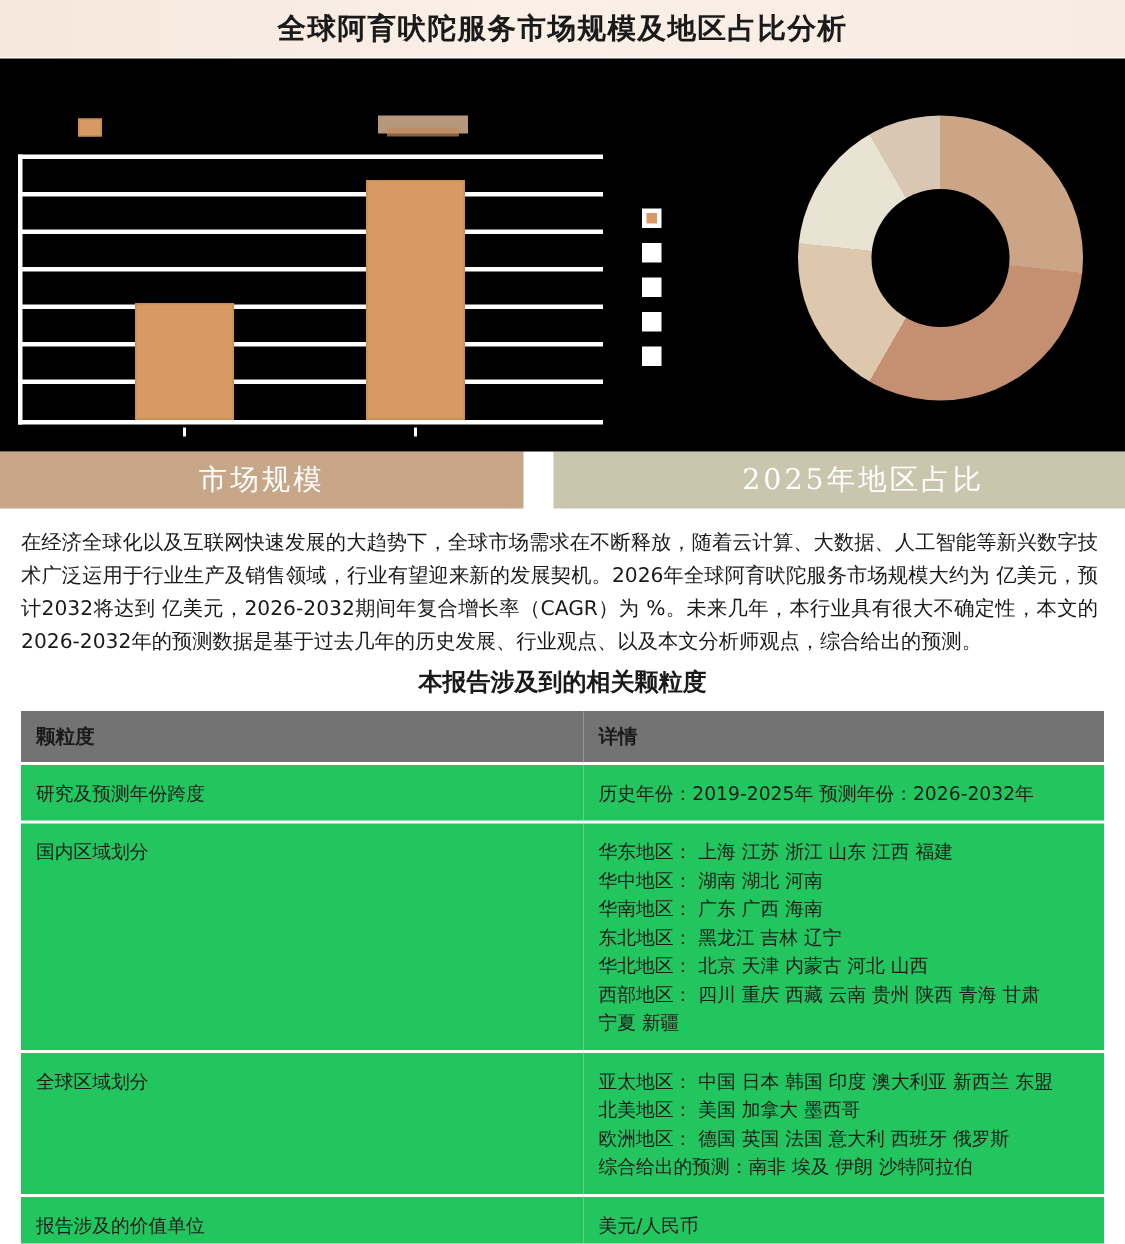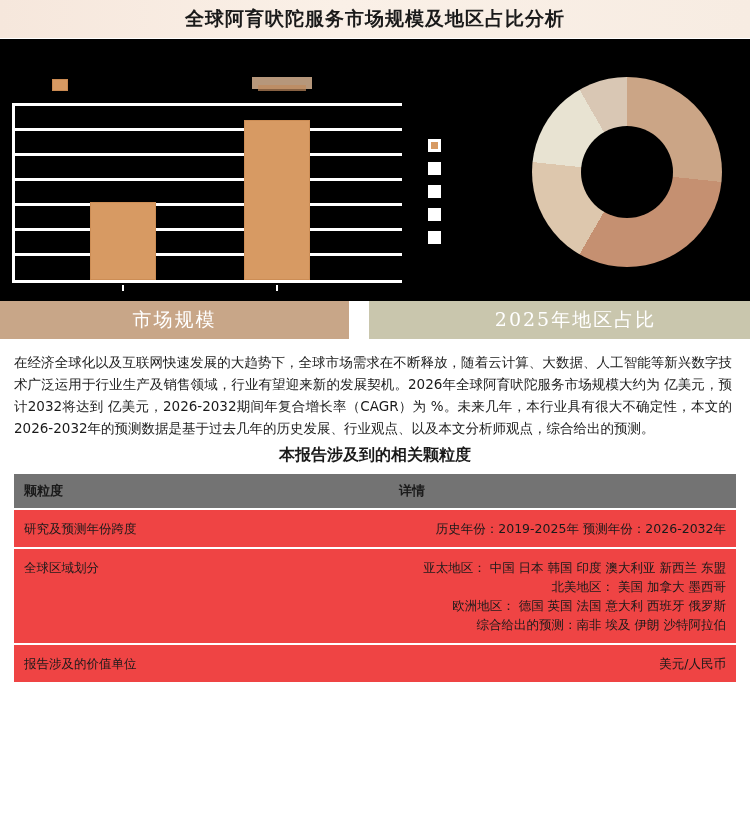--- a/index.html
+++ b/index.html
@@ -218,28 +218,28 @@
   }
   table.gran th {
     background: #737373;
     text-align: left;
     font-weight: bold;
     padding: 8px 10px;
     border-bottom: 2px solid #ffffff;
     font-size: 13px;
   }
   table.gran td {
-    background: #ef4444;
+    background: #22c55e;
     padding: 9px 10px;
     vertical-align: top;
     border-bottom: 2px solid #ffffff;
     line-height: 19px;
   }
   table.gran td.c1 { width: 355px; }
-  .reg-line { white-space: nowrap; text-align: right; }
+  .reg-line { white-space: nowrap; }
 </style>
 </head>
 <body>
 
 <div class="page">
 
   <div class="header">
     <div class="header-title">全球阿育吠陀服务市场规模及地区占比分析</div>
   </div>
 
@@ -300,20 +300,32 @@
       </tr>
     </thead>
     <tbody>
       <tr>
         <td class="c1">研究及预测年份跨度</td>
         <td>
           <div class="reg-line">历史年份：2019-2025年  预测年份：2026-2032年</div>
         </td>
       </tr>
       <tr>
+        <td class="c1">国内区域划分</td>
+        <td>
+          <div class="reg-line">华东地区： 上海  江苏  浙江  山东  江西  福建</div>
+          <div class="reg-line">华中地区： 湖南  湖北  河南</div>
+          <div class="reg-line">华南地区： 广东  广西  海南</div>
+          <div class="reg-line">东北地区： 黑龙江  吉林  辽宁</div>
+          <div class="reg-line">华北地区： 北京  天津  内蒙古  河北  山西</div>
+          <div class="reg-line">西部地区： 四川  重庆  西藏  云南  贵州  陕西  青海  甘肃</div>
+          <div class="reg-line">宁夏  新疆</div>
+        </td>
+      </tr>
+      <tr>
         <td class="c1">全球区域划分</td>
         <td>
           <div class="reg-line">亚太地区： 中国  日本  韩国  印度  澳大利亚  新西兰  东盟</div>
           <div class="reg-line">北美地区： 美国  加拿大  墨西哥</div>
           <div class="reg-line">欧洲地区： 德国  英国  法国  意大利  西班牙  俄罗斯</div>
           <div class="reg-line">综合给出的预测：南非  埃及  伊朗  沙特阿拉伯</div>
         </td>
       </tr>
       <tr>
         <td class="c1">报告涉及的价值单位</td>

